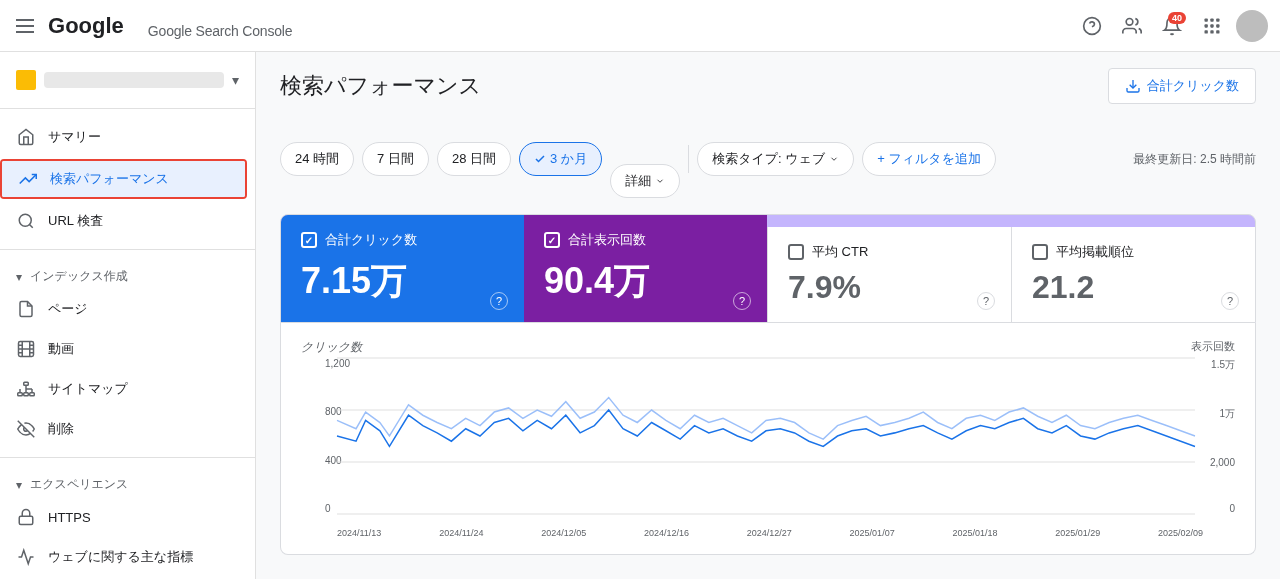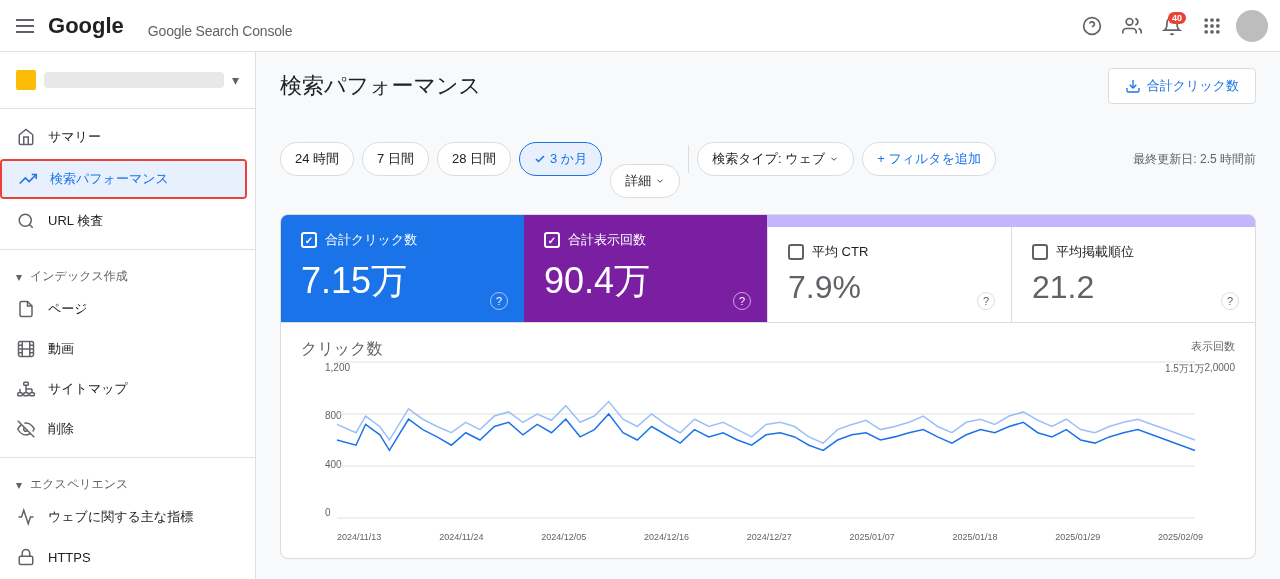--- a/index.html
+++ b/index.html
@@ -52,29 +52,29 @@
     .metrics-cards { display: flex; margin-bottom: 0; border: 1px solid #dadce0; border-radius: 8px 8px 0 0; overflow: hidden; background: #c4b5fd; align-items: flex-end; }
     .metric-card { flex: 1; padding: 16px 20px; position: relative; cursor: pointer; }
     .metric-card.blue-active { background: #1a73e8; color: #fff; }
     .metric-card.purple-active { background: #7b1fa2; color: #fff; }
     .metric-card.inactive { background: #fff; color: #202124; border-left: 1px solid #dadce0; }
     .metric-card-header { display: flex; align-items: center; gap: 8px; margin-bottom: 8px; }
     .metric-checkbox { width: 16px; height: 16px; border-radius: 3px; border: 2px solid currentColor; display: flex; align-items: center; justify-content: center; flex-shrink: 0; }
     .metric-checkbox.checked::after { content: '✓'; font-size: 10px; font-weight: bold; }
     .metric-checkbox-inactive { width: 16px; height: 16px; border-radius: 3px; border: 2px solid #5f6368; display: flex; align-items: center; justify-content: center; flex-shrink: 0; }
     .metric-label { font-size: 13px; font-weight: 500; }
-    .metric-value { font-size: 36px; font-weight: 400; margin-top: 4px; }
+    .metric-value { font-size: 36px; font-weight: 700; margin-top: 4px; }
     .metric-help { position: absolute; bottom: 12px; right: 16px; width: 18px; height: 18px; border-radius: 50%; border: 1px solid rgba(255,255,255,0.6); display: flex; align-items: center; justify-content: center; font-size: 11px; cursor: pointer; }
     .metric-help-dark { position: absolute; bottom: 12px; right: 16px; width: 18px; height: 18px; border-radius: 50%; border: 1px solid #dadce0; display: flex; align-items: center; justify-content: center; font-size: 11px; cursor: pointer; color: #5f6368; }
 
     
     .chart-container { background: #fff; border: 1px solid #dadce0; border-top: none; border-radius: 0 0 8px 8px; padding: 16px 20px; }
     .chart-area { position: relative; width: 100%; height: 180px; }
     .chart-y-labels-left { position: absolute; left: 0; top: 0; bottom: 24px; display: flex; flex-direction: column; justify-content: space-between; margin-left: 24px; }
-    .chart-y-labels-right { position: absolute; right: 0; top: 0; bottom: 24px; display: flex; flex-direction: row; justify-content: space-between; }
+    .chart-y-labels-right { position: absolute; right: 0; top: 0; bottom: 24px; display: flex; flex-direction: column; justify-content: space-between; text-align: right; }
     .chart-y-label { font-size: 10px; color: #5f6368; }
     .chart-svg-container { position: absolute; left: 36px; right: 40px; top: 0; bottom: 24px; }
     .chart-x-labels { position: absolute; bottom: 0; left: 36px; right: 32px; display: flex; justify-content: space-between; }
     .chart-x-label { font-size: 9px; color: #5f6368; }
     svg.chart { width: 100%; height: 100%; overflow: visible; }
   </style>
 </head>
 <body>
 
 <div class="header">
@@ -230,33 +230,33 @@
 
     <div class="sidebar-divider"></div>
 
     <div class="sidebar-section-header">
       <span>▾</span>
       <span>エクスペリエンス</span>
     </div>
     <div class="sidebar-item">
       <span class="sidebar-item-icon">
         <svg width="18" height="18" viewBox="0 0 24 24" fill="none" stroke="#5f6368" stroke-width="2">
-            <polyline points="22 12 18 12 15 21 9 3 6 12 2 12"></polyline>
-          </svg>
-      </span>
-      <span class="sidebar-item-label">ウェブに関する主な指標</span>
-    </div>
-    <div class="sidebar-item">
-      <span class="sidebar-item-icon">
-        <svg width="18" height="18" viewBox="0 0 24 24" fill="none" stroke="#5f6368" stroke-width="2">
             <rect x="3" y="11" width="18" height="11" rx="2" ry="2"></rect>
             <path d="M7 11V7a5 5 0 0 1 10 0v4"></path>
           </svg>
       </span>
       <span class="sidebar-item-label">HTTPS</span>
+    </div>
+    <div class="sidebar-item">
+      <span class="sidebar-item-icon">
+        <svg width="18" height="18" viewBox="0 0 24 24" fill="none" stroke="#5f6368" stroke-width="2">
+            <polyline points="22 12 18 12 15 21 9 3 6 12 2 12"></polyline>
+          </svg>
+      </span>
+      <span class="sidebar-item-label">ウェブに関する主な指標</span>
     </div>
   </div>
 
   <div class="content">
     <div class="content-header">
       <h1 class="content-title">検索パフォーマンス</h1>
       <button class="export-btn">
         <svg width="16" height="16" viewBox="0 0 24 24" fill="none" stroke="#1a73e8" stroke-width="2">
             <path d="M21 15v4a2 2 0 0 1-2 2H5a2 2 0 0 1-2-2v-4"></path>
             <polyline points="7 10 12 15 17 10"></polyline>
@@ -327,21 +327,21 @@
           <div class="metric-checkbox-inactive"></div>
           <span class="metric-label">平均掲載順位</span>
         </div>
         <div class="metric-value" style="color:#5f6368;font-size:32px;">21.2</div>
         <div class="metric-help-dark">?</div>
       </div>
     </div>
 
     <div class="chart-container">
       <div style="display:flex;justify-content:space-between;margin-bottom:2px;">
-        <span style="font-size:16px;color:#5f6368;">クリック数</span>
+        <span style="font-size:12px;color:#5f6368;font-style:italic;">クリック数</span>
         <span style="font-size:11px;color:#5f6368;">表示回数</span>
       </div>
       <div class="chart-area">
         <div class="chart-y-labels-left">
           <span class="chart-y-label">1,200</span>
           <span class="chart-y-label">800</span>
           <span class="chart-y-label">400</span>
           <span class="chart-y-label">0</span>
         </div>
         <div class="chart-y-labels-right">

